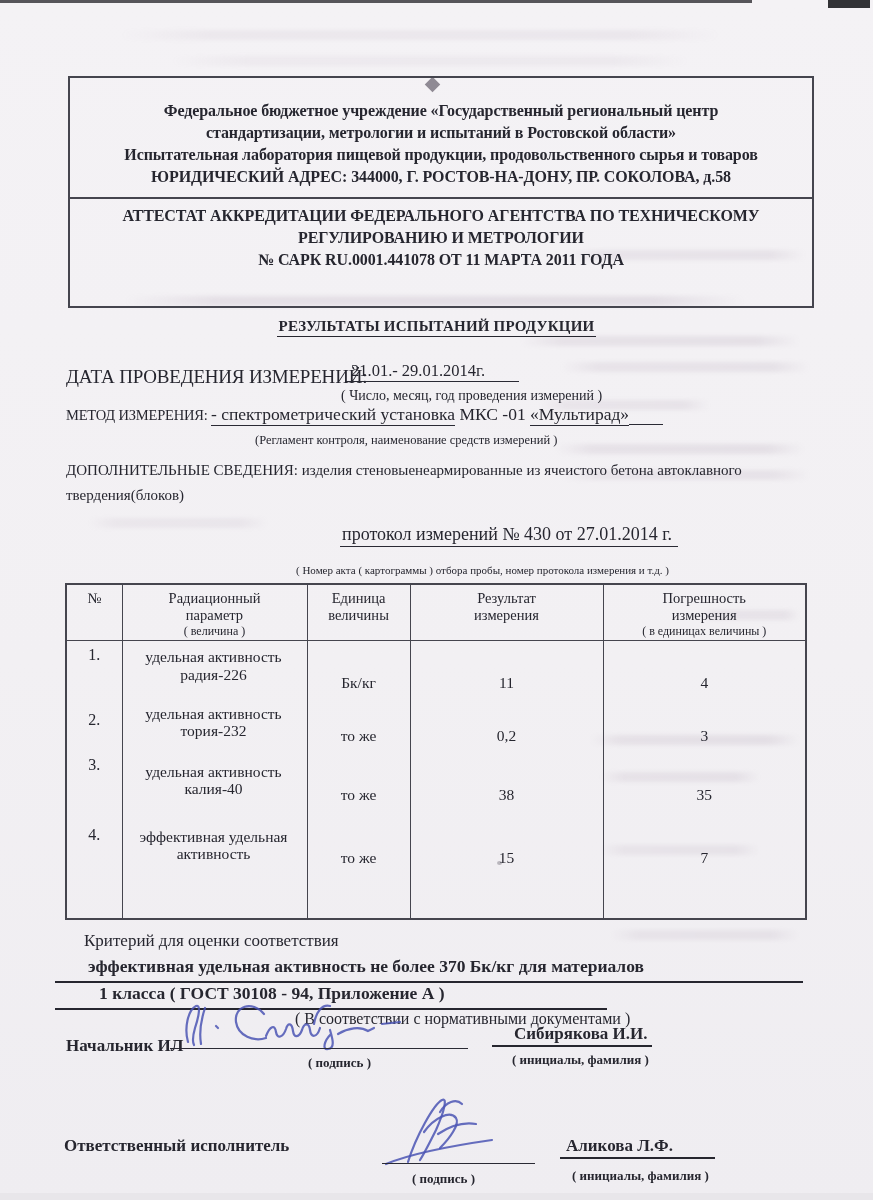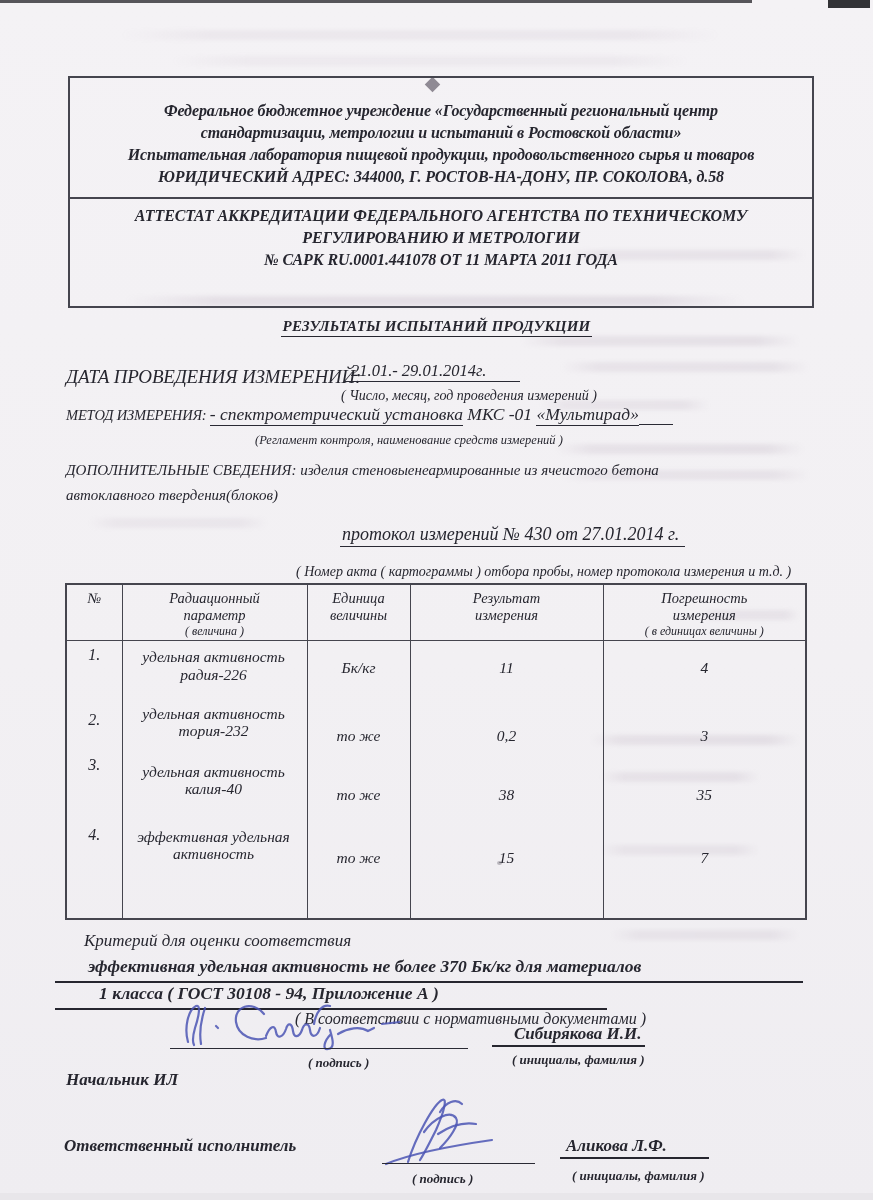--- a/index.html
+++ b/index.html
@@ -1,18 +1,18 @@
 <!DOCTYPE html>
 <html><head>
 <meta charset="utf-8">
 <style>
   html,body{margin:0;padding:0;background:#f3f1f4;}
   .page{position:relative;width:873px;height:1200px;overflow:hidden;
         background:linear-gradient(180deg,#f4f2f5 0%,#f2f0f3 55%,#efedf1 100%);
-        font-family:"Liberation Serif","DejaVu Serif",serif;color:#26262f;font-style:italic;}
+        font-family:"Liberation Serif","DejaVu Serif",serif;color:#26262f;}
 
   
   .scan-top-line{position:absolute;left:0;top:0;width:752px;height:3px;background:#56555a;}
   .scan-top-corner{position:absolute;left:828px;top:0;width:42px;height:8px;background:#323236;}
   .scan-bottom{position:absolute;left:0;top:1193px;width:873px;height:7px;background:#e8e6ea;}
   .box-diamond{position:absolute;left:427px;top:79px;width:11px;height:11px;background:#8f8a94;transform:rotate(45deg);}
   .ghost{position:absolute;height:10px;border-radius:3px;filter:blur(2px);
          background:linear-gradient(90deg,rgba(176,160,178,0) 0%,rgba(176,160,178,.6) 15%,rgba(166,150,170,.6) 85%,rgba(176,160,178,0) 100%);}
   .speck{position:absolute;width:5px;height:4px;border-radius:50%;background:#8a8690;opacity:.55;}
 
@@ -34,57 +34,57 @@
   .method-line{position:absolute;left:66px;top:404px;font-size:14.5px;letter-spacing:-0.2px;white-space:nowrap;}
   .method-value{font-size:17.5px;letter-spacing:0;}
   .mu{border-bottom:1.5px solid #2a2a34;padding-bottom:1px;}
   .mtail{display:inline-block;width:34px;height:1em;border-bottom:1.5px solid #2a2a34;vertical-align:bottom;}
   .method-caption{position:absolute;left:255px;top:433px;font-size:12.5px;}
 
   .additional{position:absolute;left:66px;top:458px;width:680px;font-size:15px;line-height:25px;}
 
   .protocol{position:absolute;left:340px;top:524px;font-size:18px;}
   .protocol .u{border-bottom:1.5px solid #2a2a34;padding:0 6px 2px 2px;}
-  .protocol-caption{position:absolute;left:296px;top:564px;font-size:14px;}
+  .protocol-caption{position:absolute;left:296px;top:564px;font-size:11px;}
 
   
   table.results{position:absolute;left:65px;top:583px;width:740px;height:337px;
                 border-collapse:collapse;table-layout:fixed;border:2px solid #45454e;}
   .results th,.results td{border-left:1.5px solid #45454e;padding:0;}
   .results th:first-child,.results td:first-child{border-left:none;}
   .results thead th{border-bottom:1.5px solid #45454e;vertical-align:top;font-weight:normal;
                     font-size:14.5px;line-height:17px;text-align:center;padding-top:5px;height:50px;}
   .h-title{display:block;margin:0 auto;}
   .results th:nth-child(2) .h-title{max-width:118px;}
   .results th:nth-child(3) .h-title{max-width:72px;}
   .results th:nth-child(4) .h-title{max-width:92px;}
   .results th:nth-child(5) .h-title{max-width:108px;}
   .h-sub{display:block;font-size:12px;line-height:15px;}
   .results tbody td{vertical-align:top;text-align:center;font-size:15.5px;line-height:17.5px;}
   .results td.cparam{padding-left:12px;padding-right:14px;}
   .results td.cnum{font-size:16px;}
   tr.r0{height:62px;} tr.r1{height:50px;} tr.r2{height:67px;} tr.r3{height:auto;}
-  .r0 .cnum{padding-top:5px;}  .r0 .cparam{padding-top:7px;}  .r0 .cunit,.r0 .cres,.r0 .cerr{padding-top:18px;}
+  .r0 .cnum{padding-top:5px;}  .r0 .cparam{padding-top:7px;}  .r0 .cunit,.r0 .cres,.r0 .cerr{padding-top:33px;}
   .r1 .cnum{padding-top:8px;}  .r1 .cparam{padding-top:2px;}  .r1 .cunit,.r1 .cres,.r1 .cerr{padding-top:24px;}
   .r2 .cnum{padding-top:3px;}  .r2 .cparam{padding-top:10px;} .r2 .cunit,.r2 .cres,.r2 .cerr{padding-top:33px;}
   .r3 .cnum{padding-top:6px;}  .r3 .cparam{padding-top:8px;}  .r3 .cunit,.r3 .cres,.r3 .cerr{padding-top:29px;}
 
   
   .crit-intro{position:absolute;left:84px;top:931px;font-size:17px;}
   .crit-line1{position:absolute;left:55px;top:956px;width:748px;border-bottom:2px solid #26262f;
               padding-bottom:4px;font-weight:bold;font-size:17.5px;white-space:nowrap;}
   .crit-line1 span{margin-left:33px;}
   .crit-line2{position:absolute;left:55px;top:983px;width:552px;border-bottom:2px solid #26262f;
               padding-bottom:4px;font-weight:bold;font-size:17.5px;white-space:nowrap;}
   .crit-line2 span{margin-left:44px;}
   .crit-caption{position:absolute;left:295px;top:1010px;font-size:16px;}
 
   
   .sig-role{position:absolute;font-weight:bold;font-size:17px;white-space:nowrap;}
-  .role1{left:66px;top:1070px;} .role2{left:64px;top:1136px;}
+  .role1{left:66px;top:1036px;} .role2{left:64px;top:1136px;}
   .sig-line{position:absolute;border-bottom:1.5px solid #2a2a34;height:0;}
   .line1{left:170px;top:1048px;width:298px;} .line2{left:382px;top:1163px;width:153px;}
   .sig-caption{position:absolute;font-size:13px;font-weight:bold;}
   .cap-sign1{left:308px;top:1055px;} .cap-name1{left:512px;top:1052px;}
   .cap-sign2{left:412px;top:1171px;} .cap-name2{left:572px;top:1168px;}
   .sig-name{position:absolute;font-weight:bold;font-size:17px;white-space:nowrap;}
   .name1{left:492px;top:1024px;} .name2{left:560px;top:1136px;}
   .sig-name .u{border-bottom:2px solid #26262f;padding-bottom:2px;}
   .name1 .u{padding-left:22px;padding-right:4px;}
   .name2 .u{padding-left:6px;padding-right:42px;}

